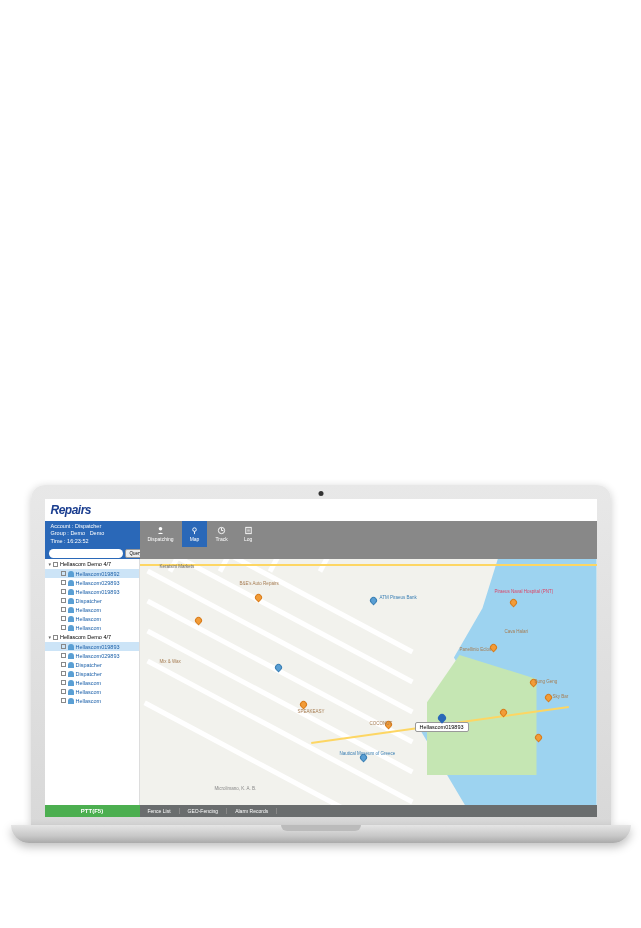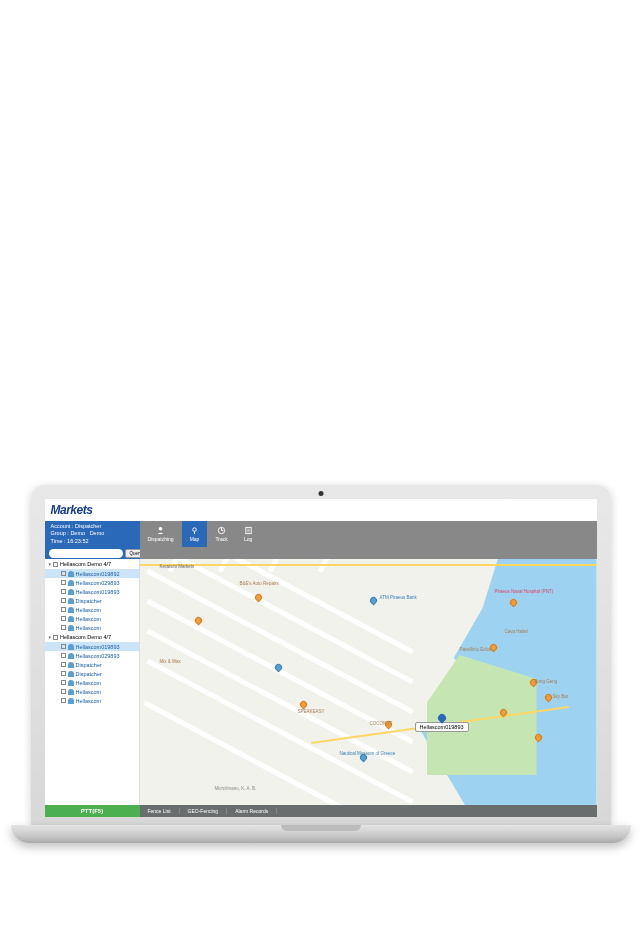--- a/index.html
+++ b/index.html
@@ -360,21 +360,21 @@
 </head>
 <body>
 
 <div class="laptop-frame">
   <div class="laptop-screen-bezel">
     <div class="camera-dot"></div>
     <div class="screen">
       <div class="app">
 
         <div class="app-header">
-          <span class="logo">Markets</span>
+          <span class="logo">Repairs</span>
         </div>
 
         <div class="info-bar">
           <div class="info-left">
             <div class="info-row"><span>Account :</span> <span>Dispatcher</span></div>
             <div class="info-row"><span>Group :</span> <span>Demo</span>&nbsp;&nbsp;&nbsp;<span>Demo</span></div>
             <div class="info-row"><span>Time :</span> <span>16:23:52</span></div>
           </div>
           <div class="nav-tabs">
             <div class="nav-tab">

